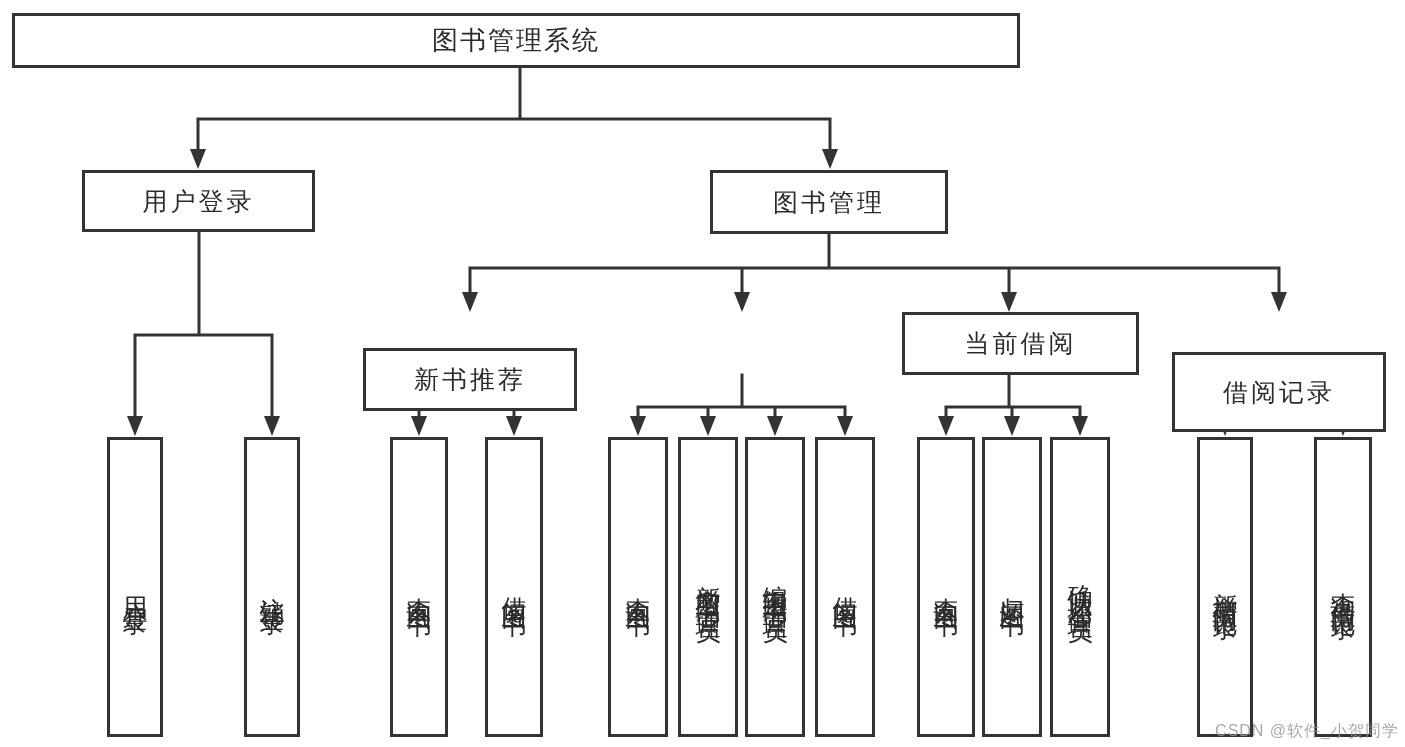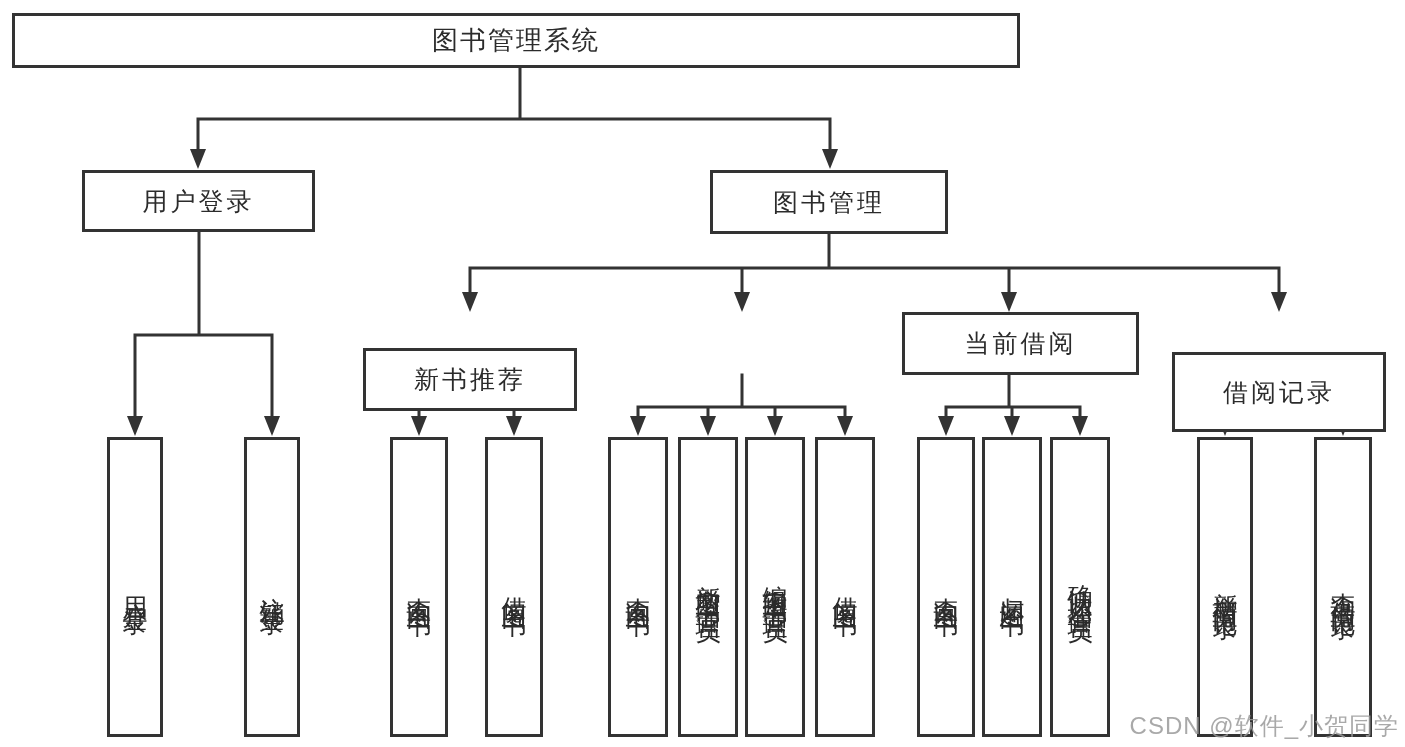--- a/index.html
+++ b/index.html
@@ -18,21 +18,21 @@
     white-space:nowrap;
   }
   .root  { font-size:26px; letter-spacing:2px; }
   .vnode {
     writing-mode:vertical-rl; text-orientation:mixed;
     font-size:25px; letter-spacing:5px; white-space:normal;
     line-height:1;
   }
   .watermark {
     position:absolute; right:6px; bottom:5px;
-    font-size:24px; letter-spacing:1px;
+    font-size:16px; letter-spacing:1px;
     color:rgba(154,154,154,0.85);
     pointer-events:none;
     margin-left:13px;
   }
 </style>
 </head>
 <body>
 
 <div class="stage">
 

